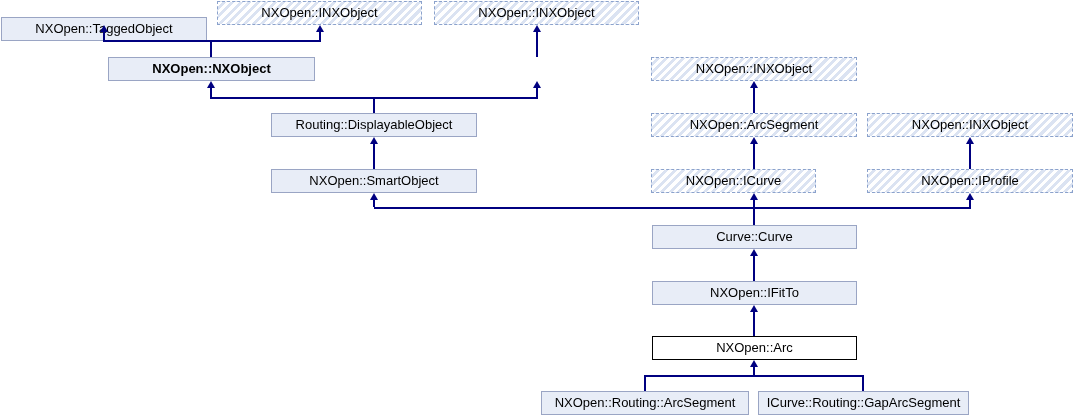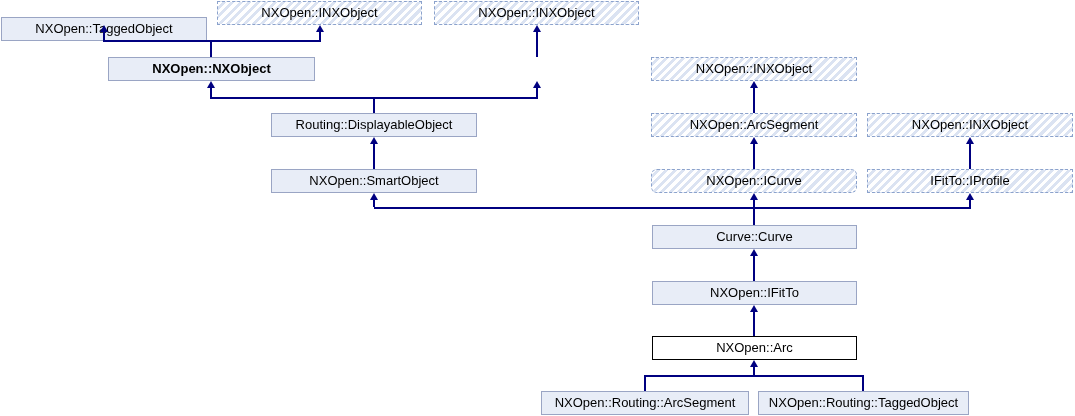--- a/index.html
+++ b/index.html
@@ -38,29 +38,29 @@
   <div class="node interface" style="left:434px;top:1px;width:205px;">NXOpen::INXObject</div>
 
   <div class="node" style="left:108px;top:57px;width:207px;font-weight:bold;">NXOpen::NXObject</div>
   <div class="node interface" style="left:651px;top:57px;width:206px;">NXOpen::INXObject</div>
 
   <div class="node" style="left:271px;top:113px;width:206px;">Routing::DisplayableObject</div>
   <div class="node interface" style="left:651px;top:113px;width:206px;">NXOpen::ArcSegment</div>
   <div class="node interface" style="left:867px;top:113px;width:206px;">NXOpen::INXObject</div>
 
   <div class="node" style="left:271px;top:169px;width:206px;">NXOpen::SmartObject</div>
-  <div class="node interface" style="left:651px;top:169px;width:206px;border-radius:6px;">NXOpen::ICurve</div>
-  <div class="node interface" style="left:867px;top:169px;width:206px;">IFitTo::IProfile</div>
+  <div class="node interface" style="left:651px;top:169px;width:165px;">NXOpen::ICurve</div>
+  <div class="node interface" style="left:867px;top:169px;width:206px;">NXOpen::IProfile</div>
 
   <div class="node" style="left:652px;top:225px;width:205px;">Curve::Curve</div>
   <div class="node" style="left:652px;top:281px;width:205px;">NXOpen::IFitTo</div>
   <div class="node current" style="left:652px;top:336px;width:205px;">NXOpen::Arc</div>
 
   <div class="node" style="left:541px;top:391px;width:208px;">NXOpen::Routing::ArcSegment</div>
-  <div class="node" style="left:758px;top:391px;width:211px;">NXOpen::Routing::TaggedObject</div>
+  <div class="node" style="left:758px;top:391px;width:211px;">ICurve::Routing::GapArcSegment</div>
 
   <div class="vline" style="left:210px;top:40px;height:17px;"></div>
   <div class="hline" style="left:103px;top:40px;width:218px;"></div>
   <div class="vline" style="left:103px;top:30px;height:12px;"></div>
   <div class="arrow" style="left:100px;top:25px;"></div>
   <div class="vline" style="left:319px;top:30px;height:12px;"></div>
   <div class="arrow" style="left:316px;top:25px;"></div>
 
   <div class="vline" style="left:536px;top:30px;height:27px;"></div>
   <div class="arrow" style="left:533px;top:25px;"></div>

